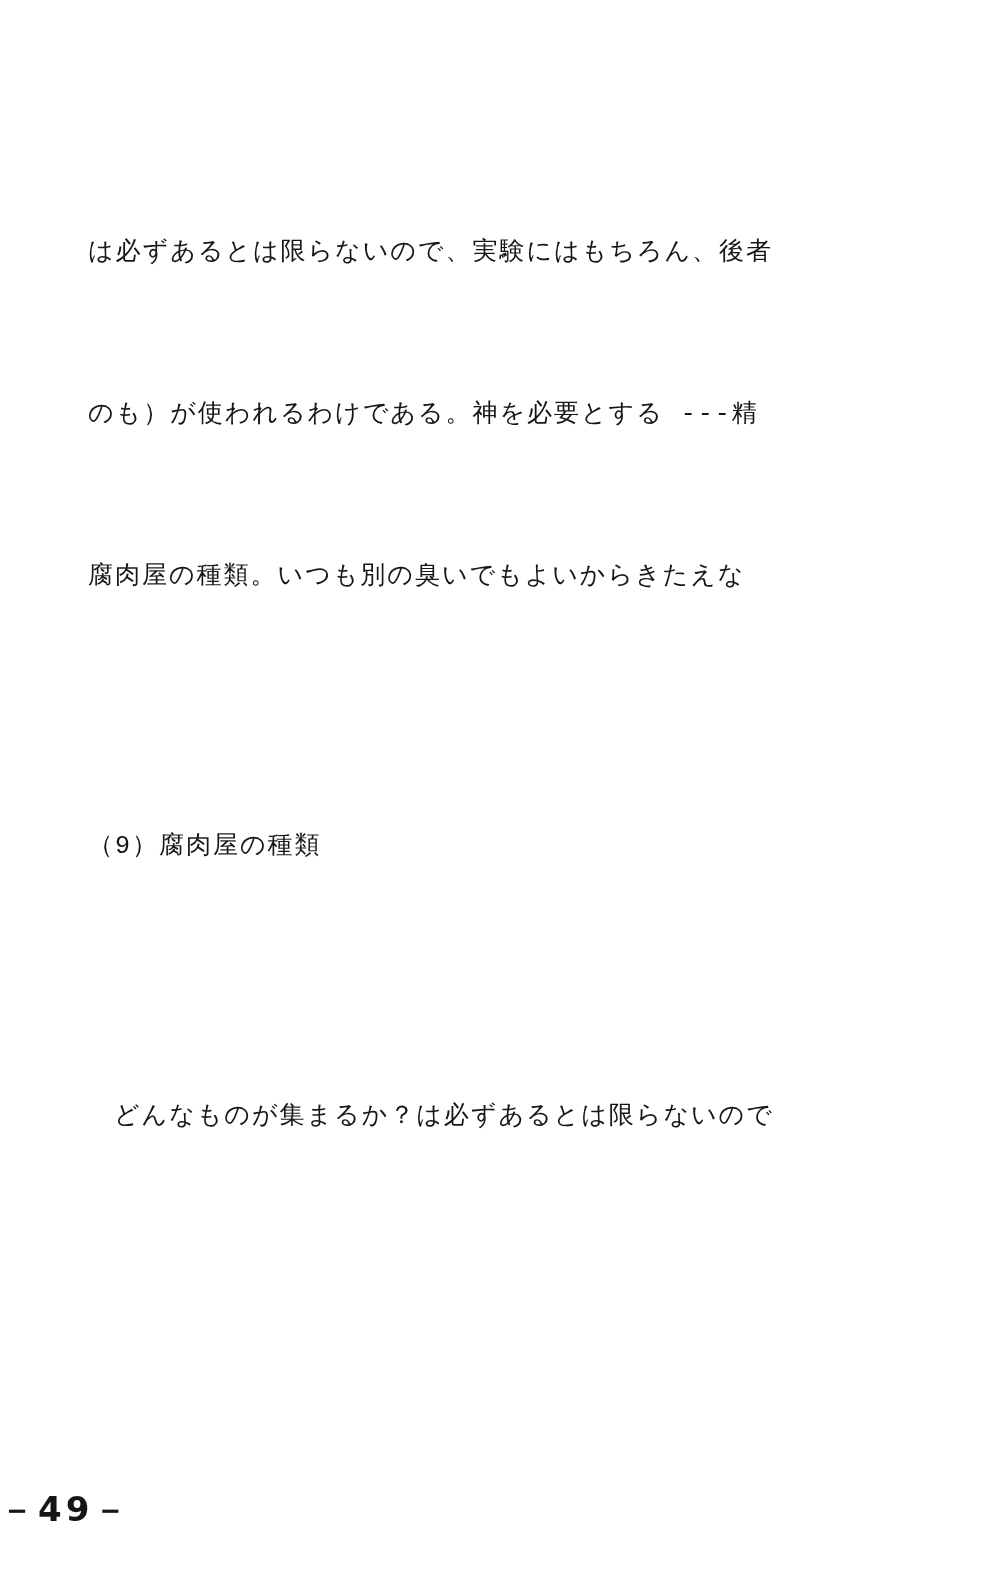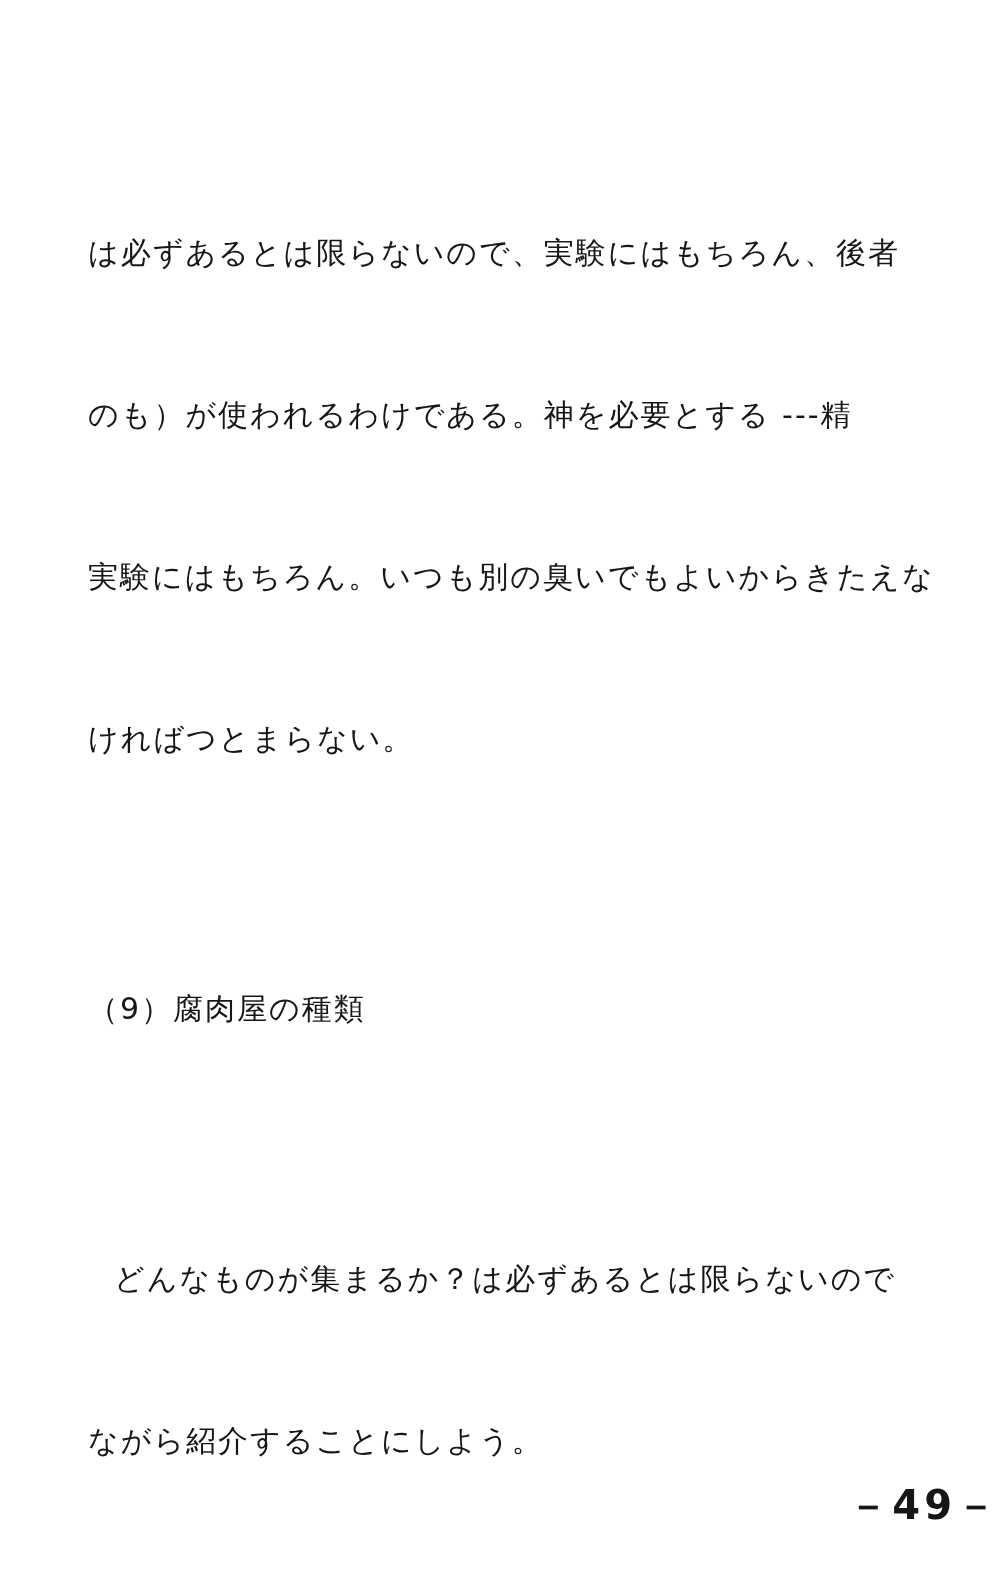--- a/index.html
+++ b/index.html
@@ -16,59 +16,58 @@
     overflow: hidden;
   }
   .page {
     position: absolute;
     inset: 0;
     padding: 118px 80px 0 88px;
     box-sizing: border-box;
   }
   
   .prose {
-    font-size: 30px;
+    font-size: 25px;
     line-height: 54px;
     letter-spacing: 2px;
     white-space: pre;
+    font-family: Liberation Mono, monospace;
   }
   .prose .ln {
     display: block;
   }
   .indent1 { padding-left: 26px; }
   .pagenum {
     position: absolute;
     left: 0;
     right: 0;
     bottom: 52px;
-    text-align: right;
-    font-size: 40px;
+    text-align: left;
+    font-size: 34px;
     letter-spacing: 4px;
     font-weight: 700;
   }
 </style>
 </head>
 <body>
 
 <div class="page">
 
   <div class="prose">
     <span class="ln">は必ずあるとは限らないので、実験にはもちろん、後者</span>
     <span class="ln">のも）が使われるわけである。神を必要とする ---精</span>
-    <span class="ln">実験にはもちろん。いつも別の臭いでもよいからきたえな</span>
-    <span class="ln">ければつとまらない。</span>
+    <span class="ln">腐肉屋の種類。いつも別の臭いでもよいからきたえな</span>
   </div>
 
   <div class="prose">
     <span class="ln">（9）腐肉屋の種類</span>
   </div>
 
   <div class="prose">
     <span class="ln indent1">どんなものが集まるか？は必ずあるとは限らないので</span>
-    <span class="ln">ながら紹介することにしよう。</span>
   </div>
 
   <div class="prose">
     
   </div>
 
 </div>
 
 <div class="pagenum">－49－</div>
 

